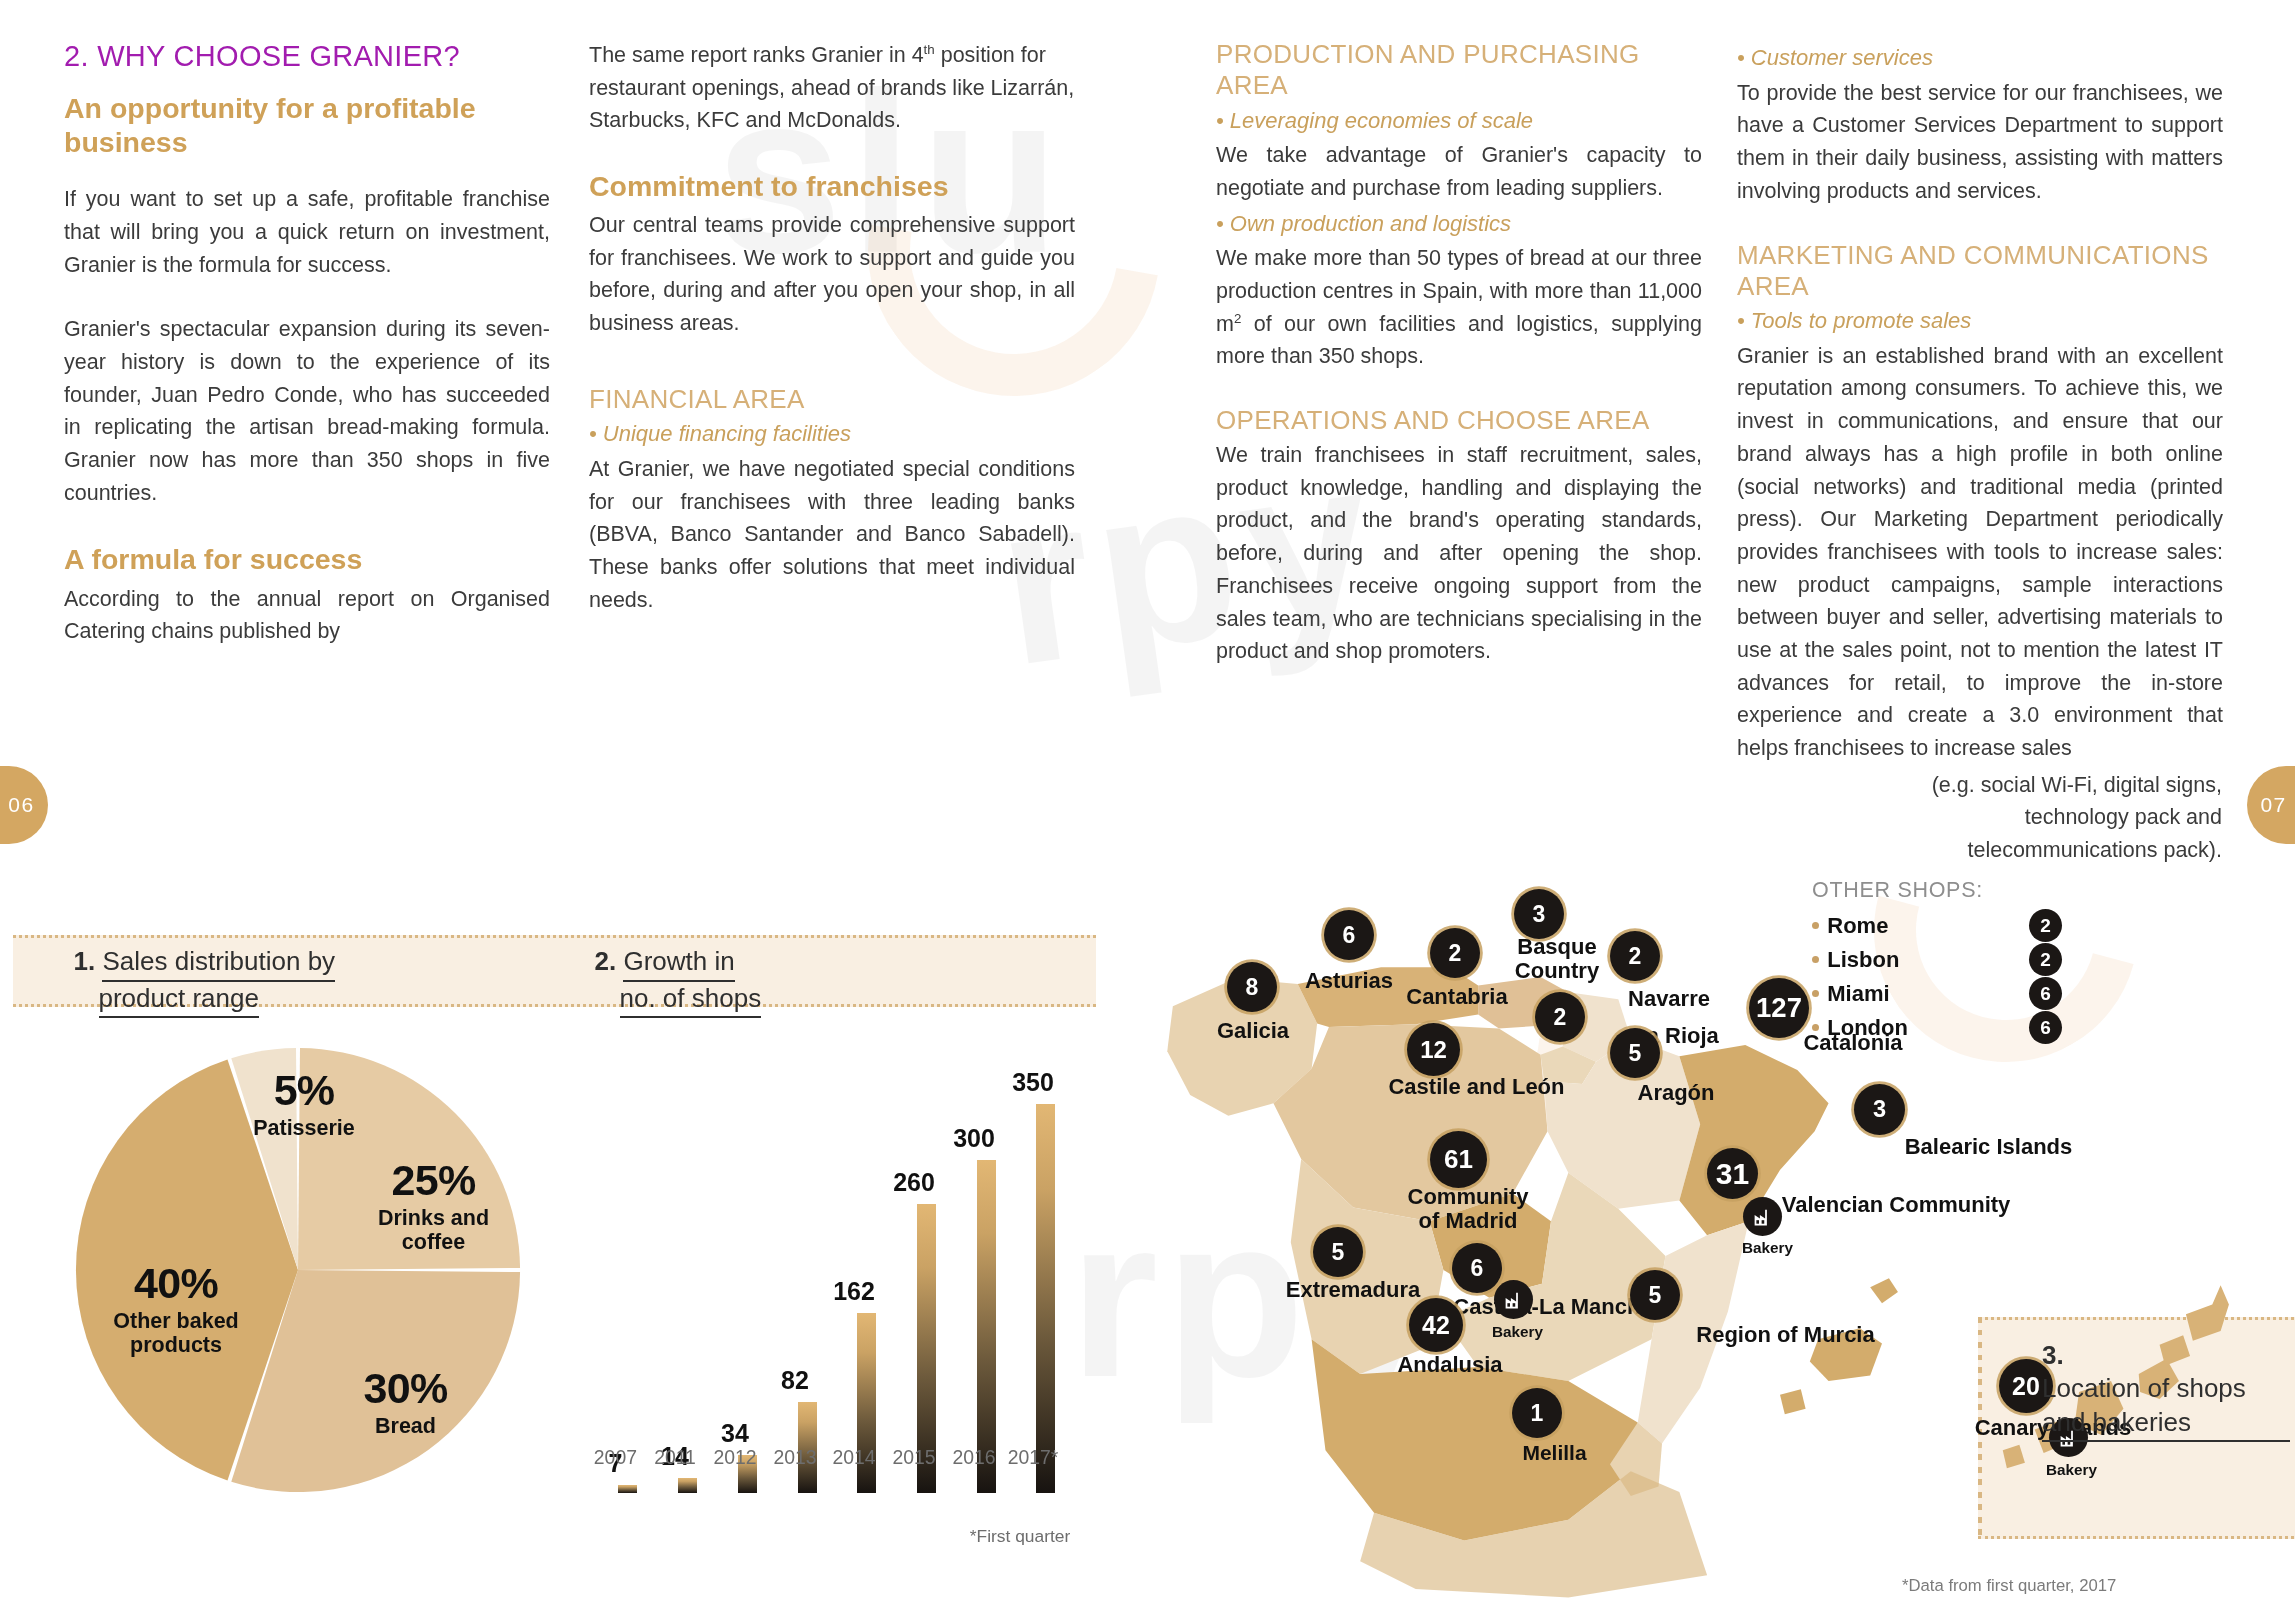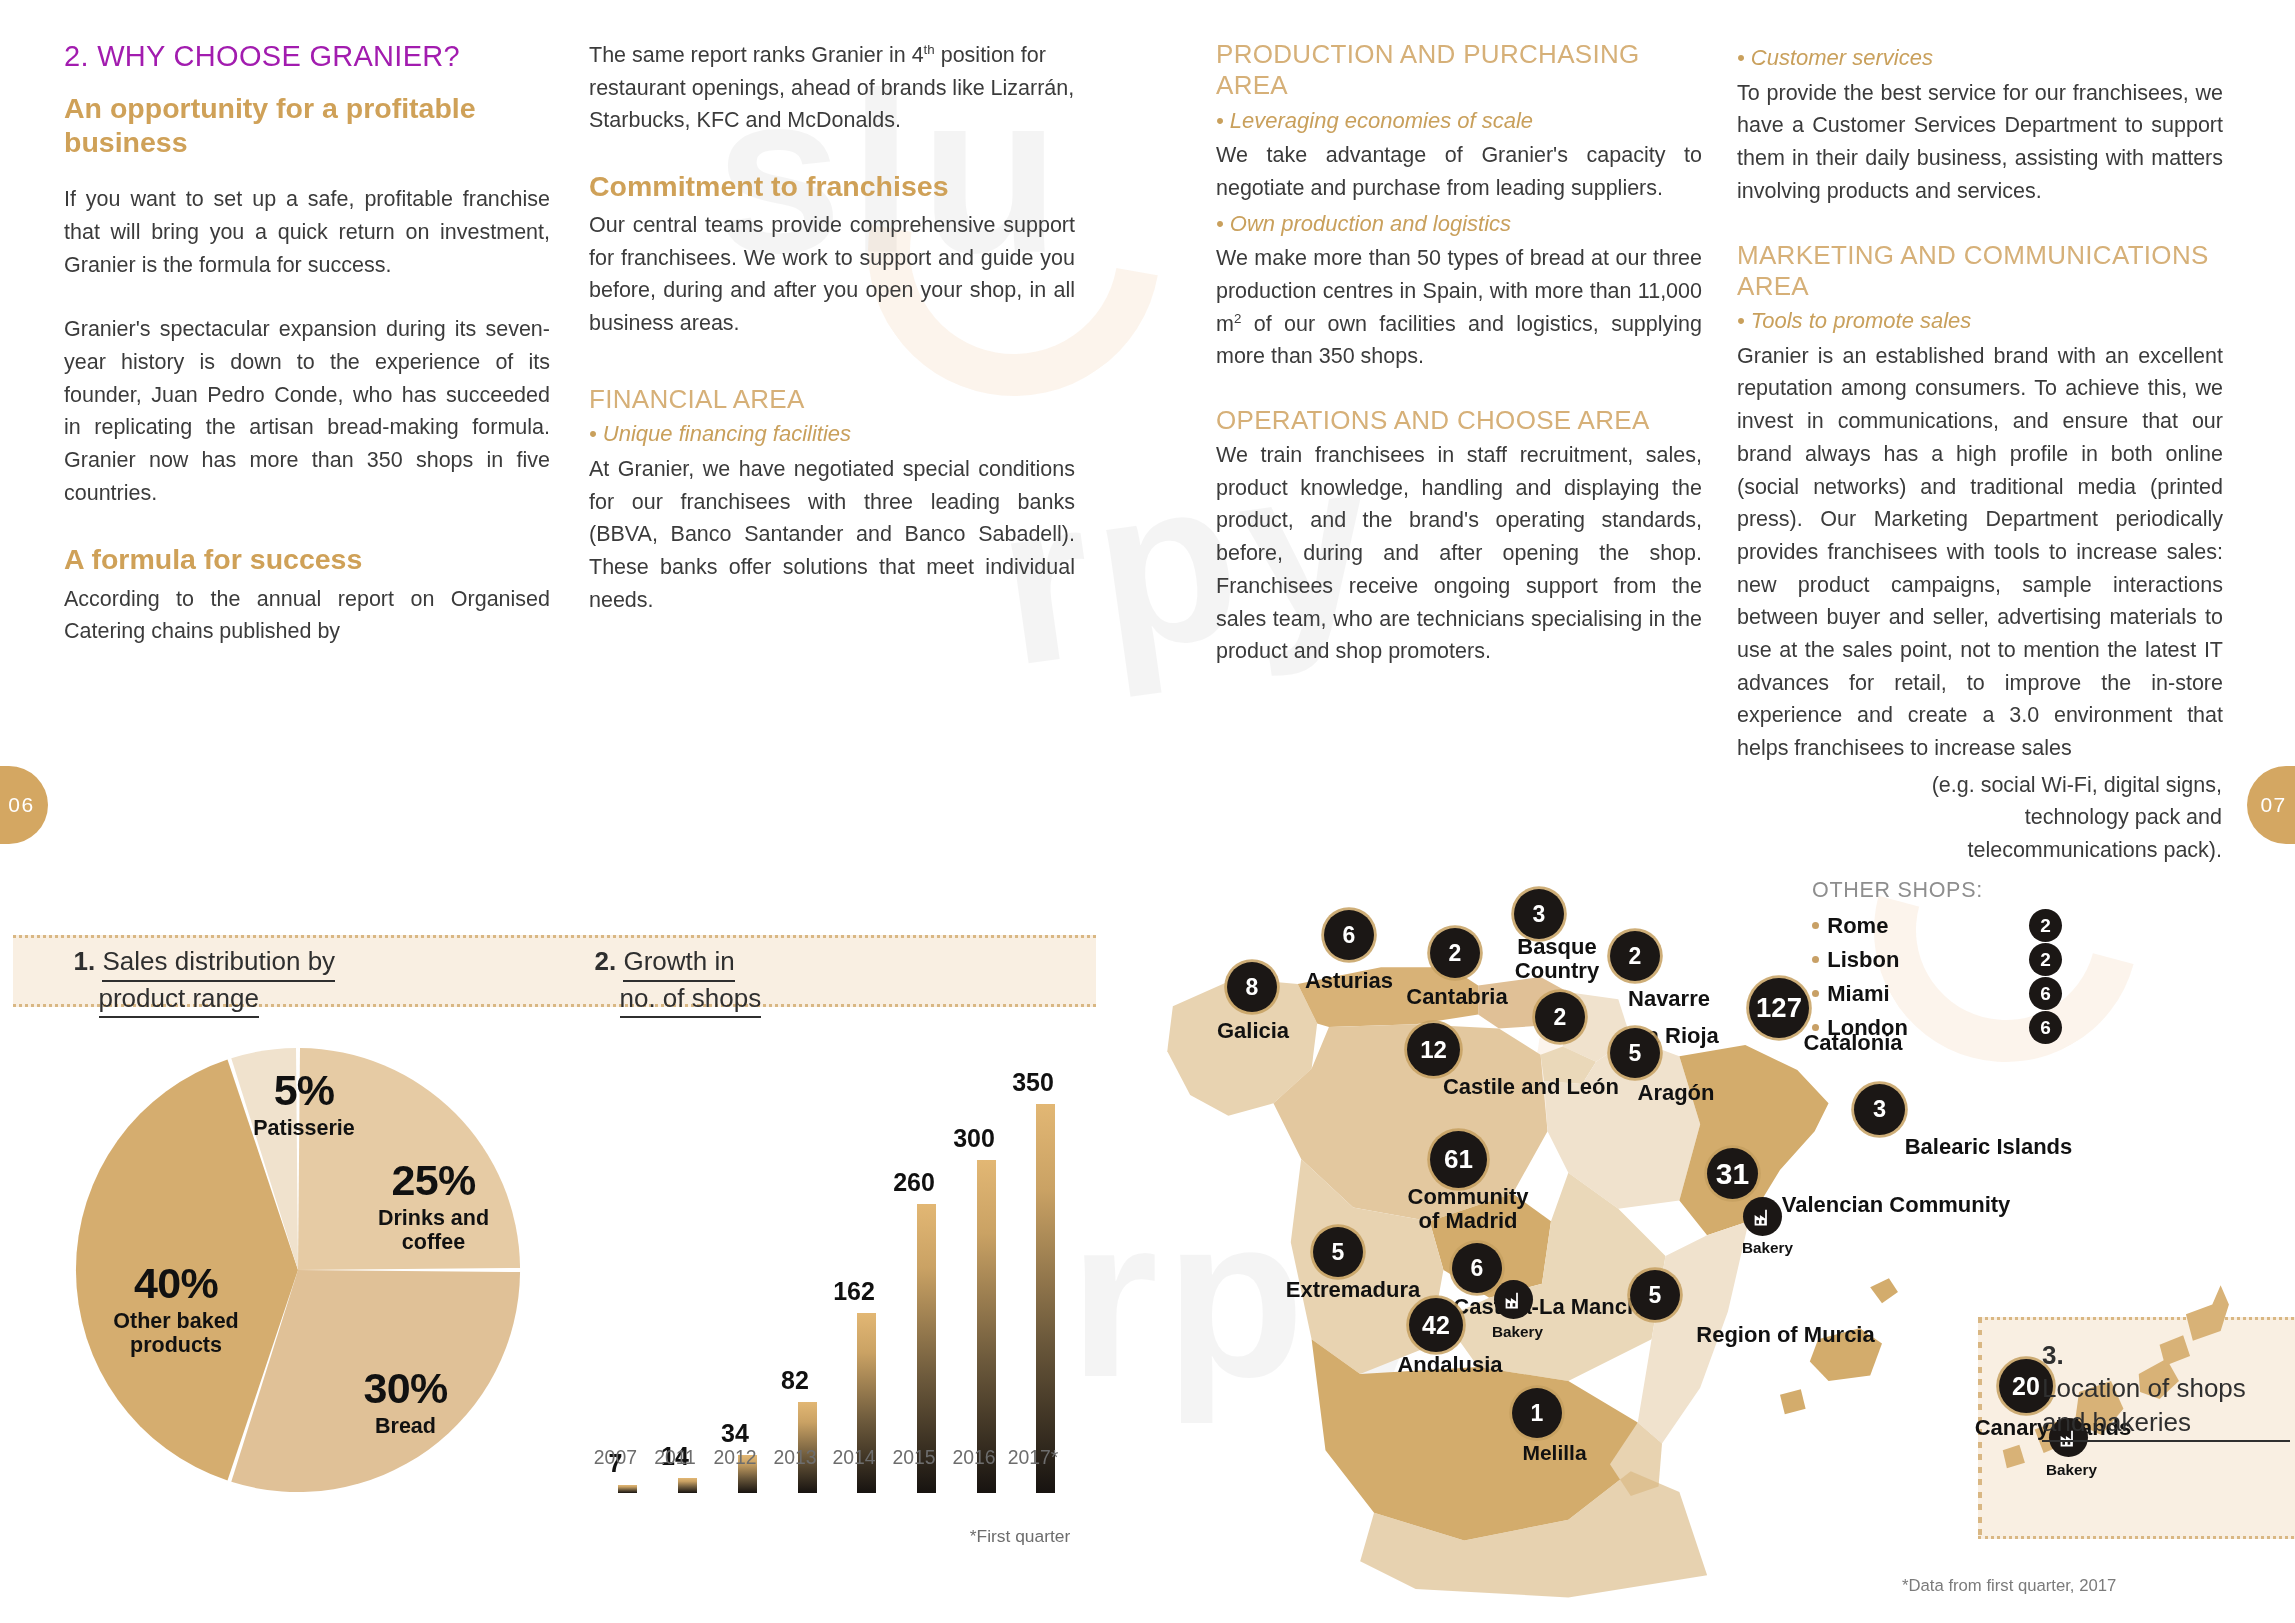--- a/index.html
+++ b/index.html
@@ -313,21 +313,21 @@
       <div class="pin" style="left: 278px; top: 33px; width: 50px; height: 50px; font-size: 23px;">2</div>
       <div class="pin-lab" style="left: 208px; top: 90px; width: 194px; font-size: 22px;">Cantabria</div>
       <div class="pin" style="left: 362px; top: -5.6px; width: 50px; height: 50px; font-size: 23px;">3</div>
       <div class="pin-lab" style="left: 325px; top: 40px; width: 160px; font-size: 22px;">Basque
 Country</div>
       <div class="pin" style="left: 458px; top: 36px; width: 50px; height: 50px; font-size: 23px;">2</div>
       <div class="pin-lab" style="left: 437px; top: 92px; width: 160px; font-size: 22px;">Navarre</div>
       <div class="pin" style="left: 383px; top: 97px; width: 50px; height: 50px; font-size: 23px;">2</div>
       <div class="pin-lab" style="left: 444px; top: 129px; width: 160px; font-size: 22px;">La Rioja</div>
       <div class="pin" style="left: 255px; top: 128px; width: 53px; height: 53px; font-size: 24px;">12</div>
-      <div class="pin-lab" style="left: 182px; top: 180px; width: 285px; font-size: 22px; text-align: right;">Castile and León</div>
+      <div class="pin-lab" style="left: 182px; top: 180px; width: 285px; font-size: 22px;">Castile and León</div>
       <div class="pin" style="left: 458px; top: 133px; width: 50px; height: 50px; font-size: 23px;">5</div>
       <div class="pin-lab" style="left: 444px; top: 186px; width: 160px; font-size: 22px;">Aragón</div>
       <div class="pin" style="left: 597px; top: 83px; width: 60px; height: 60px; font-size: 27.5px;">127</div>
       <div class="pin-lab" style="left: 611px; top: 136px; width: 180px; font-size: 22px;">Catalonia</div>
       <div class="pin" style="left: 278px; top: 236px; width: 57px; height: 57px; font-size: 26px;">61</div>
       <div class="pin-lab" style="left: 205px; top: 290px; width: 222px; font-size: 22px;">Community
 of Madrid</div>
       <div class="pin" style="left: 702px; top: 189px; width: 51px; height: 51px; font-size: 23.6px;">3</div>
       <div class="pin-lab" style="left: 722px; top: 240px; width: 229px; font-size: 22px;">Balearic Islands</div>
       <div class="pin" style="left: 161px; top: 332px; width: 50px; height: 50px; font-size: 23px;">5</div>

